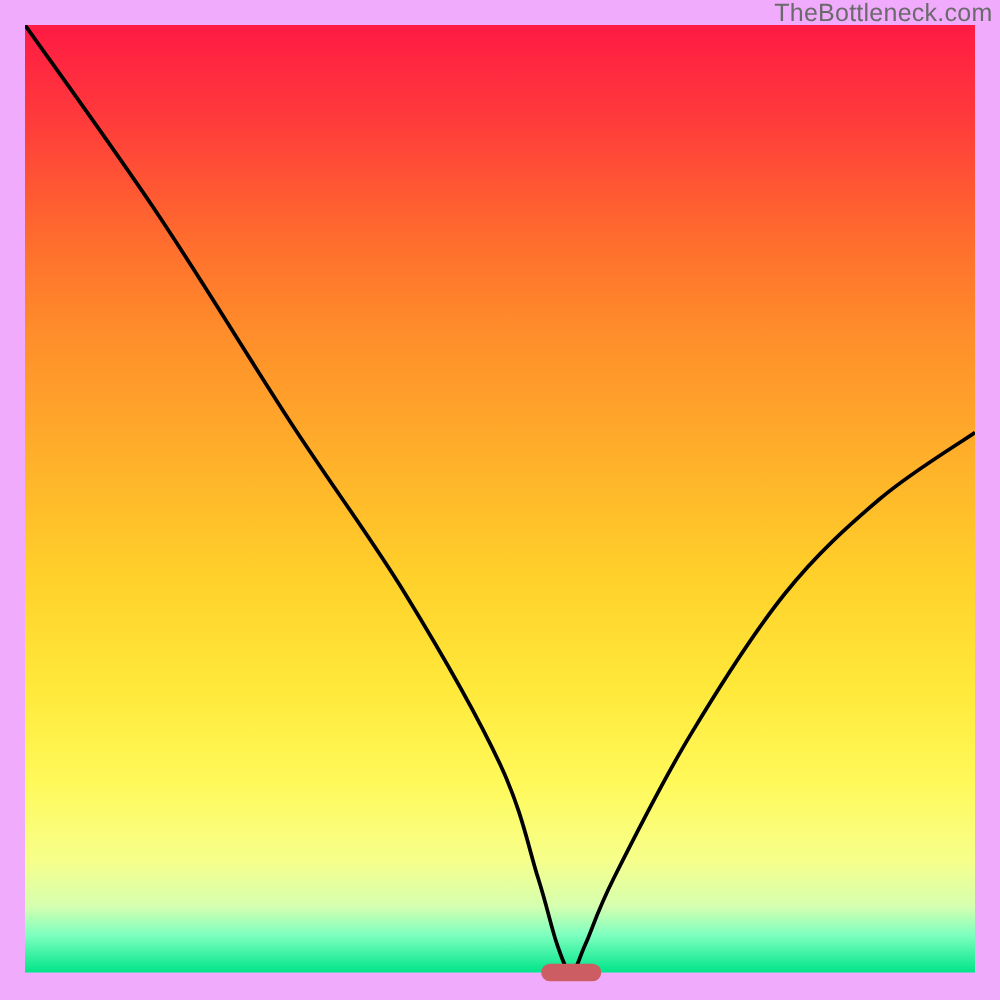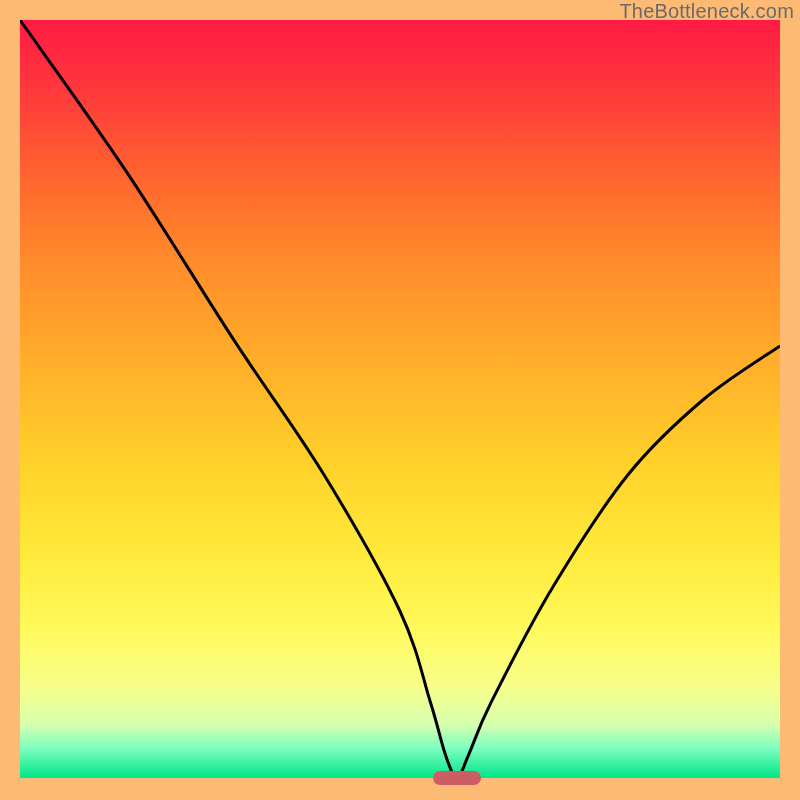--- a/index.html
+++ b/index.html
@@ -8,21 +8,21 @@
     width: 800px;
     height: 800px;
     background: #000;
     font-family: Arial, Helvetica, sans-serif;
     overflow: hidden;
   }
   .frame {
     position: relative;
     width: 800px;
     height: 800px;
-    background: #fdba74;
+    background: #f0abfc;
   }
   .plot {
     position: absolute;
     left: 20px;
     top: 20px;
     width: 760px;
     height: 758px;
     background: linear-gradient(
       to bottom,
       #ff1a44 0%,

